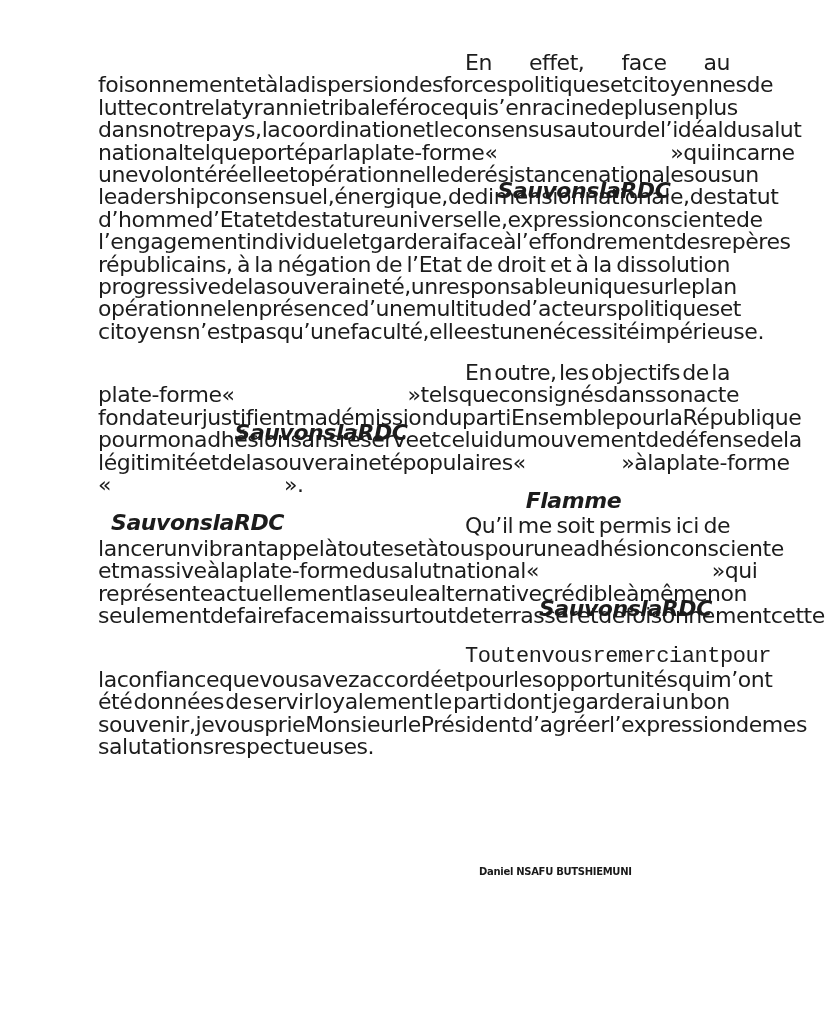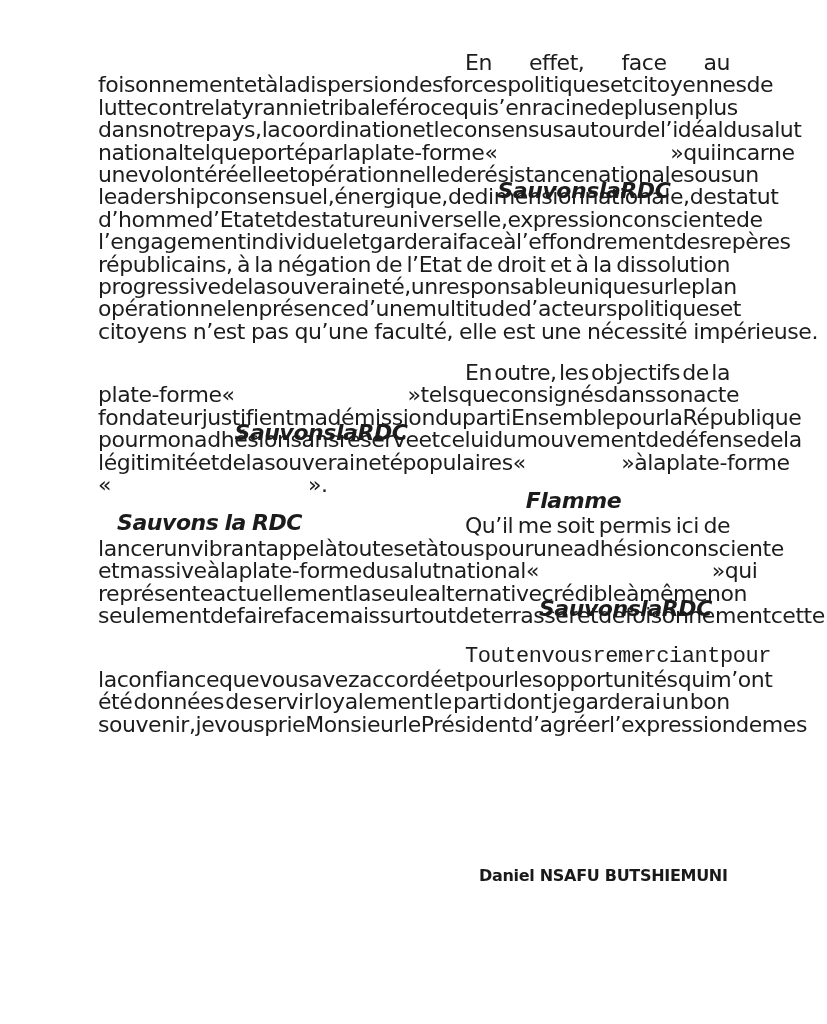--- a/index.html
+++ b/index.html
@@ -42,26 +42,26 @@
       font-style: italic;
       font-weight: bold;
       margin-top: 38px;
     }
     .sig {
       position: absolute;
       left: 479px;
       top: 866px;
       font-family: "DejaVu Sans", sans-serif;
       font-weight: bold;
-      font-size: 16px;
+      font-size: 10px;
       letter-spacing: -0.3px;
       color: #1a1a1a;
     }
     .fit { display: flex; justify-content: space-between; }
-    .fit.last { justify-content: flex-start; gap: 6px; }
+    .fit.last { justify-content: flex-start; }
   </style>
 </head>
 <body>
 
 <div class="page" id="letter-body">
     <div class="para">
       <div class="line fit" style="padding-left: 367px;">
         <span>En</span>
         <span>effet,</span>
         <span>face</span>
@@ -398,16 +398,20 @@
         <span>vous</span>
         <span>prie</span>
         <span>Monsieur</span>
         <span>le</span>
         <span>Président</span>
         <span>d’agréer</span>
         <span>l’expression</span>
         <span>de</span>
         <span>mes</span>
       </div>
+      <div class="line fit last">
+        <span>salutations</span>
+        <span>respectueuses.</span>
+      </div>
     </div>
   </div>
 
 <div class="sig">Daniel NSAFU BUTSHIEMUNI</div>
 
 </body></html>

